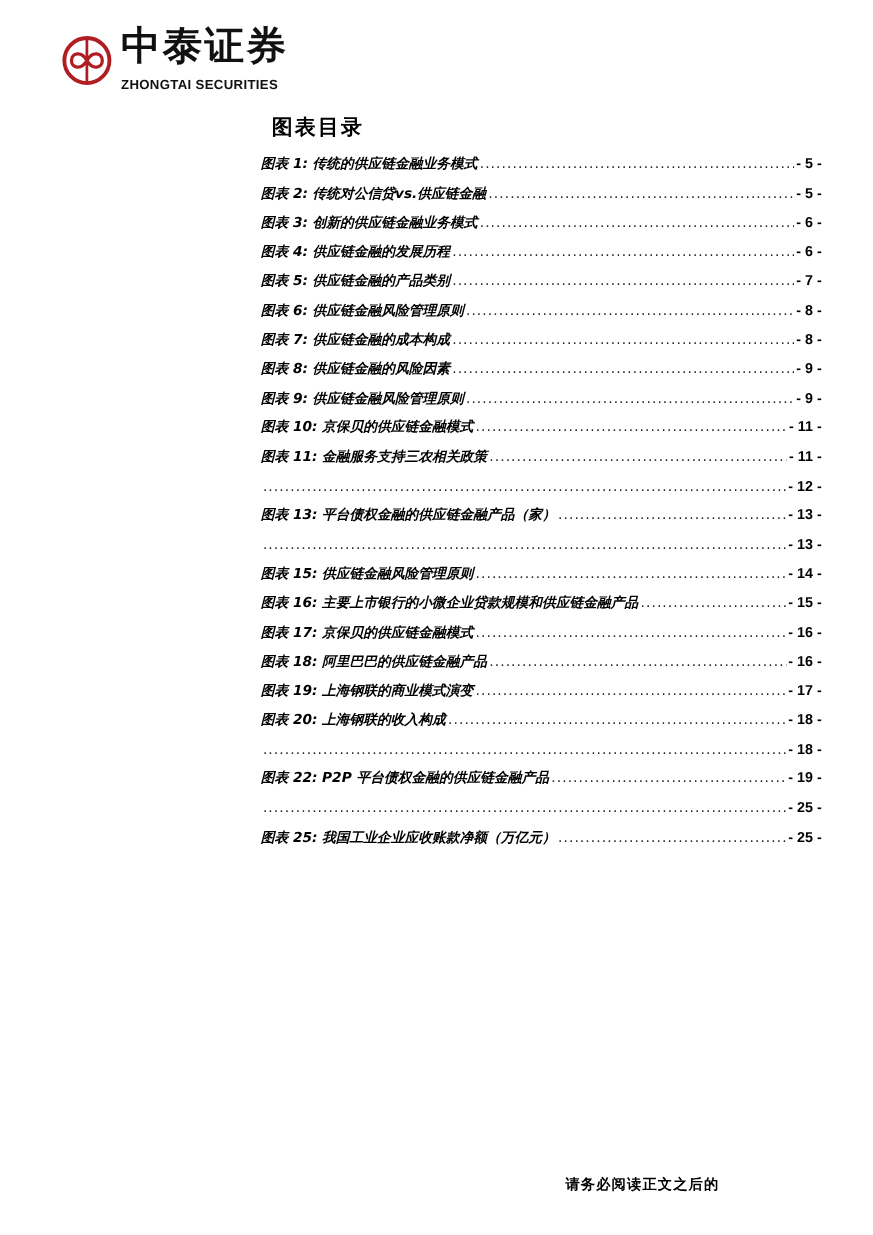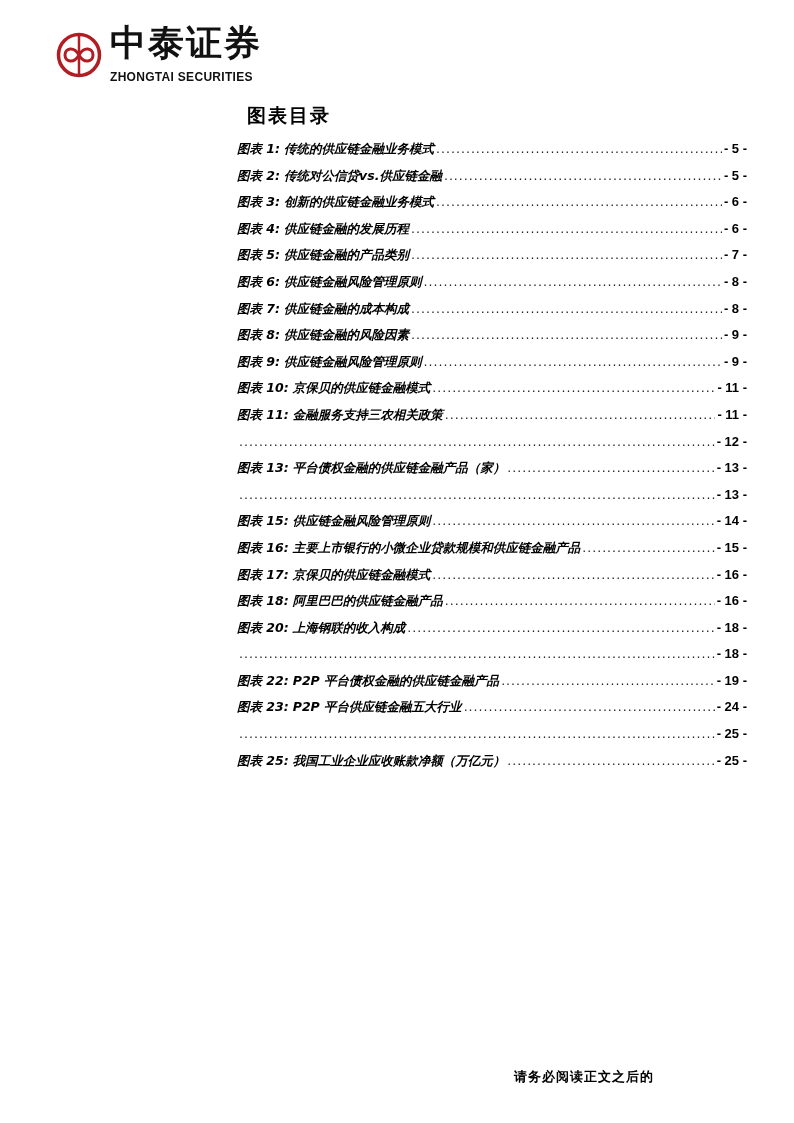--- a/index.html
+++ b/index.html
@@ -124,37 +124,37 @@
       <span class="toc-label"><span class="toc-num">图表 17:</span><span>京保贝的供应链金融模式</span></span>
       <span class="toc-dots"></span>
       <span class="toc-page">- 16 -</span>
     </div>
     <div class="toc-row">
       <span class="toc-label"><span class="toc-num">图表 18:</span><span>阿里巴巴的供应链金融产品</span></span>
       <span class="toc-dots"></span>
       <span class="toc-page">- 16 -</span>
     </div>
     <div class="toc-row">
+      <span class="toc-label"><span class="toc-num">图表 19:</span><span>上海钢联的商业模式演变</span></span>
+      <span class="toc-dots"></span>
+      <span class="toc-page">- 17 -</span>
+    </div>
+    <div class="toc-row">
       <span class="toc-label"><span class="toc-num">图表 20:</span><span>上海钢联的收入构成</span></span>
       <span class="toc-dots"></span>
       <span class="toc-page">- 18 -</span>
     </div>
     <div class="toc-row">
       <span class="toc-dots"></span>
       <span class="toc-page">- 18 -</span>
     </div>
     <div class="toc-row">
       <span class="toc-label"><span class="toc-num">图表 22:</span><span>P2P 平台债权金融的供应链金融产品</span></span>
       <span class="toc-dots"></span>
       <span class="toc-page">- 19 -</span>
-    </div>
-    <div class="toc-row">
-      <span class="toc-label"><span class="toc-num">图表 23:</span><span>P2P 平台供应链金融五大行业</span></span>
-      <span class="toc-dots"></span>
-      <span class="toc-page">- 24 -</span>
     </div>
     <div class="toc-row">
       <span class="toc-dots"></span>
       <span class="toc-page">- 25 -</span>
     </div>
     <div class="toc-row">
       <span class="toc-label"><span class="toc-num">图表 25:</span><span>我国工业企业应收账款净额（万亿元）</span></span>
       <span class="toc-dots"></span>
       <span class="toc-page">- 25 -</span>
     </div>

